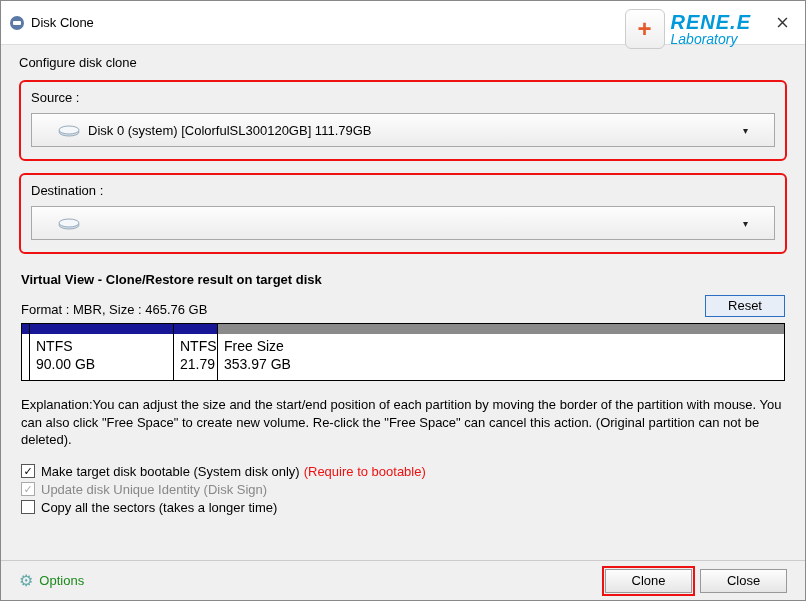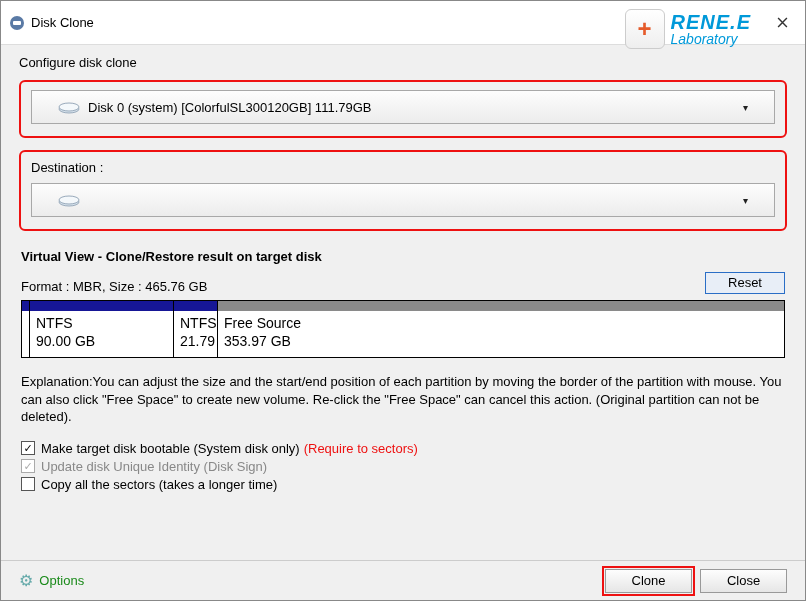--- a/index.html
+++ b/index.html
@@ -241,20 +241,21 @@
     <div class="brand-text">
       <div class="brand-name">RENE.E</div>
       <div class="brand-sub">Laboratory</div>
     </div>
   </div>
 
   <div class="content">
     <div class="subtitle">Configure disk clone</div>
 
     <div class="group">
+      <div class="group-label">Source :</div>
       <div class="combo">
         <span class="disk-icon">
           <svg width="22" height="14" viewBox="0 0 22 14">
               <ellipse cx="11" cy="9" rx="10" ry="4" fill="#d8e4ee" stroke="#9ab"></ellipse>
               <ellipse cx="11" cy="7" rx="10" ry="4" fill="#f4f8fb" stroke="#9ab"></ellipse>
             </svg>
         </span>
         <span>Disk 0 (system) [ColorfulSL300120GB]   111.79GB</span>
         <span class="arrow">▾</span>
       </div>
@@ -297,33 +298,33 @@
       <div class="part p2">
         <div class="part-header"></div>
         <div class="part-body">
           <div>NTFS</div>
           <div>21.79 GB</div>
         </div>
       </div>
       <div class="part p3">
         <div class="part-header"></div>
         <div class="part-body">
-          <div>Free Source</div>
+          <div>Free Size</div>
           <div>353.97 GB</div>
         </div>
       </div>
     </div>
 
     <div class="explanation">Explanation:You can adjust the size and the start/end position of each partition by moving the border of the partition with mouse. You can also click "Free Space" to create new volume. Re-click the "Free Space" can cancel this action. (Original partition can not be deleted).</div>
 
     <div class="checks">
       <div class="check-row">
         <span class="cb">✓</span>
         <span>Make target disk bootable (System disk only)</span>
-        <span class="req">(Require to sectors)</span>
+        <span class="req">(Require to bootable)</span>
       </div>
       <div class="check-row disabled">
         <span class="cb">✓</span>
         <span>Update disk Unique Identity (Disk Sign)</span>
       </div>
       <div class="check-row">
         <span class="cb"></span>
         <span>Copy all the sectors (takes a longer time)</span>
       </div>
     </div>

